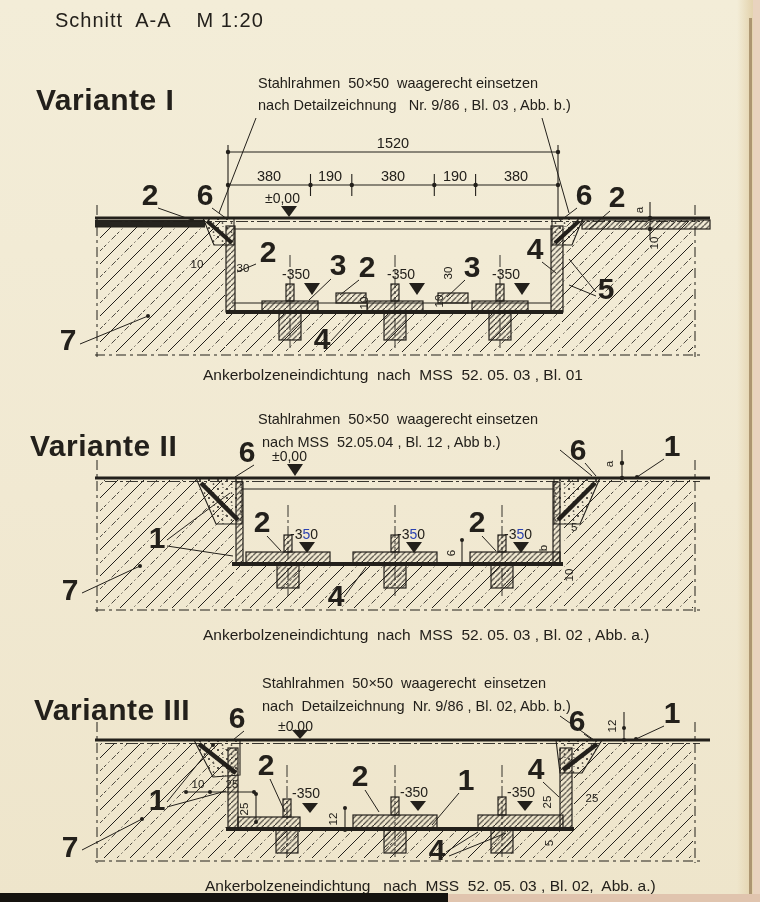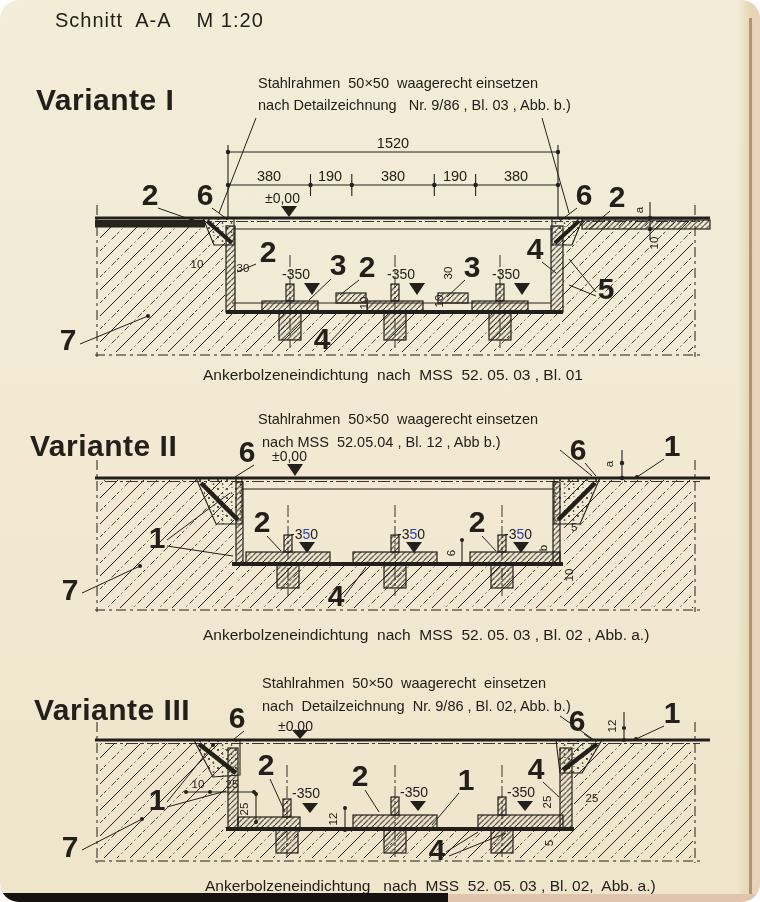--- a/index.html
+++ b/index.html
@@ -1,18 +1,18 @@
 <!DOCTYPE html>
 <html><head>
 <meta charset="utf-8">
 <style>
   html,body{margin:0;padding:0;}
   #page{position:relative;width:760px;height:902px;overflow:hidden;
         background:linear-gradient(180deg,#f3edd8 0%,#f1e9d2 55%,#eee5cb 100%);
-        font-family:"Liberation Sans",sans-serif;border-radius:19px;}
+        font-family:"Liberation Sans",sans-serif;}
   svg text{fill:#23201b;font-family:"Liberation Sans",sans-serif;white-space:pre;}
   .h1{font-size:30px;font-weight:700;letter-spacing:.5px;}
   .title{font-size:20px;letter-spacing:1px;}
   .note{font-size:14.5px;}
   .cap{font-size:15.5px;}
   .big{font-size:30px;font-weight:700;}
   .dim{font-size:14.5px;}
   .sm{font-size:11.5px;}
   .lvl{font-size:14px;}
   .ink{stroke:#23201b;fill:none;}

